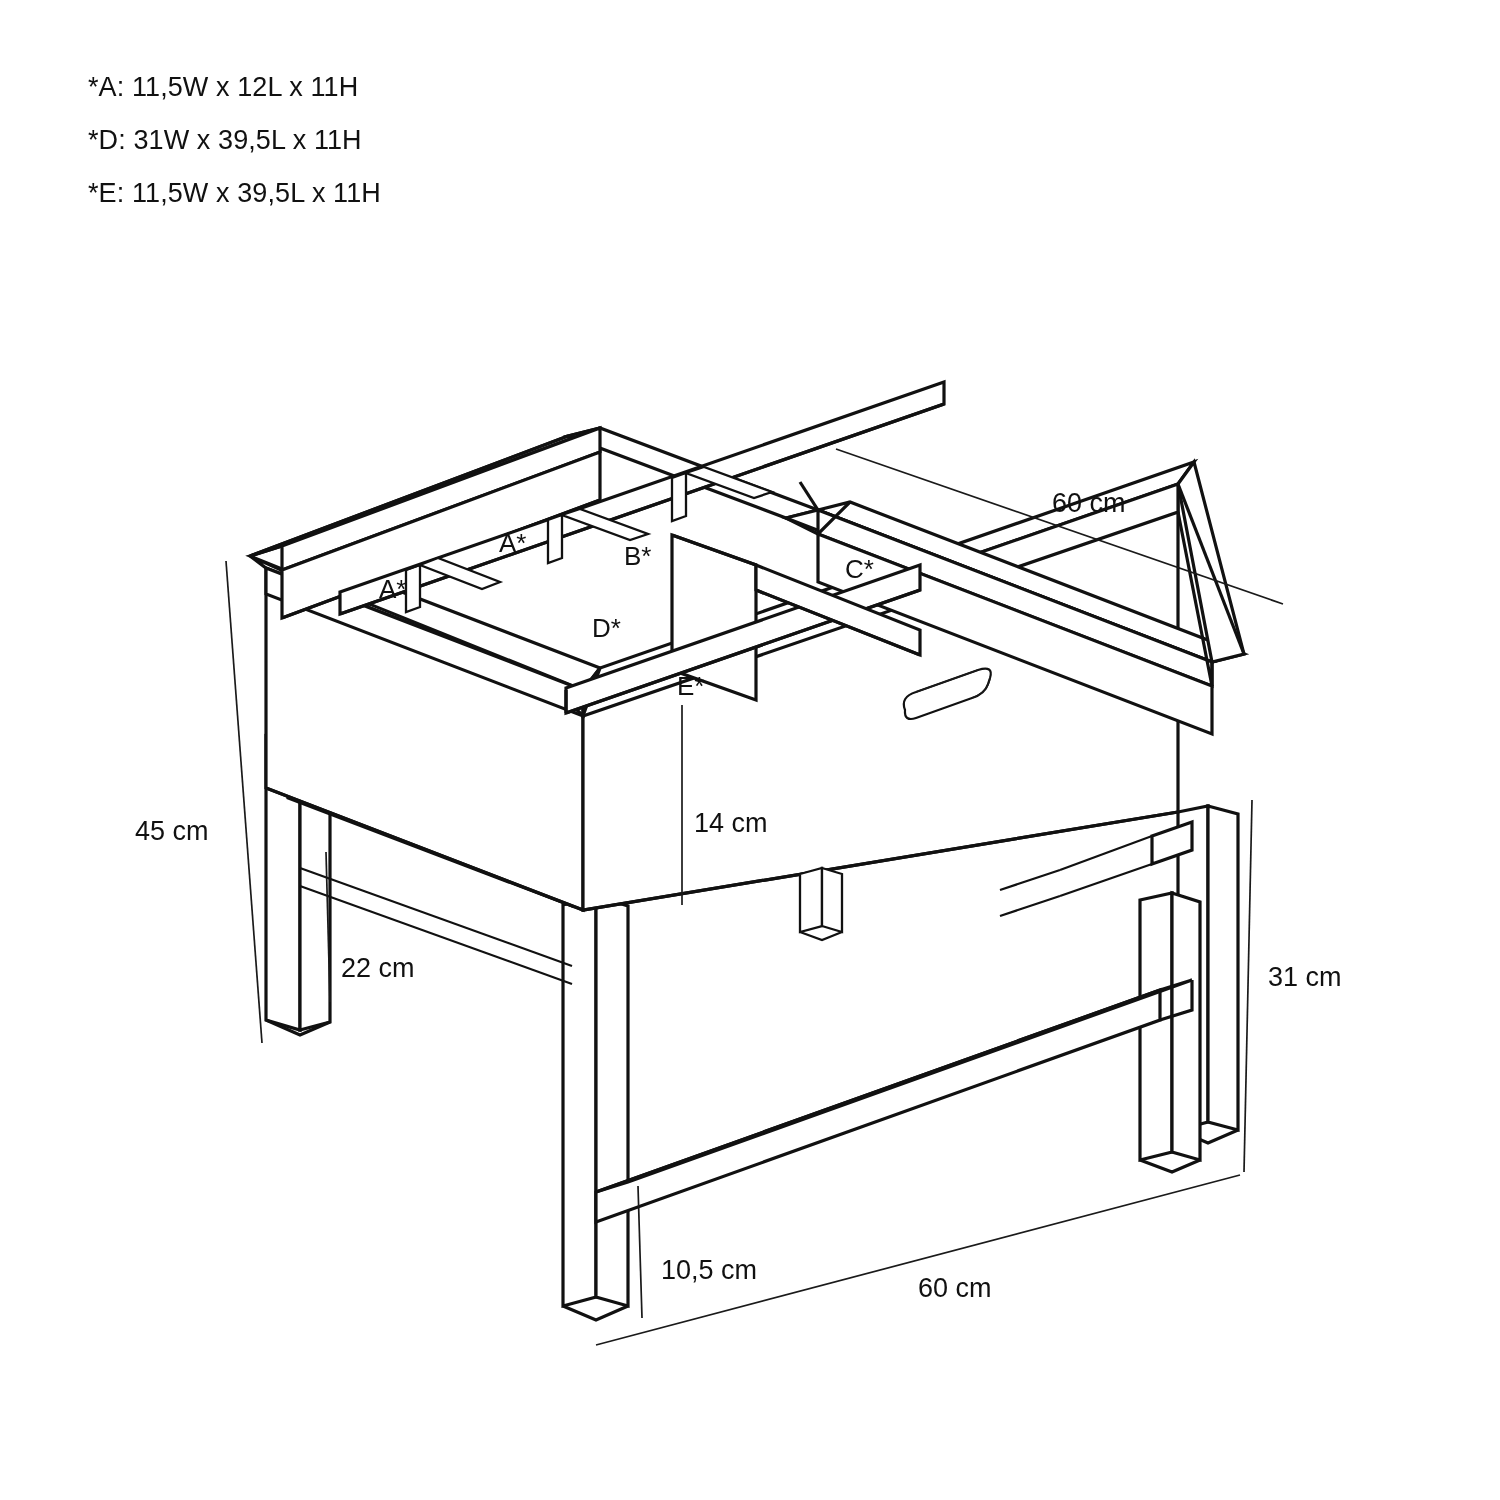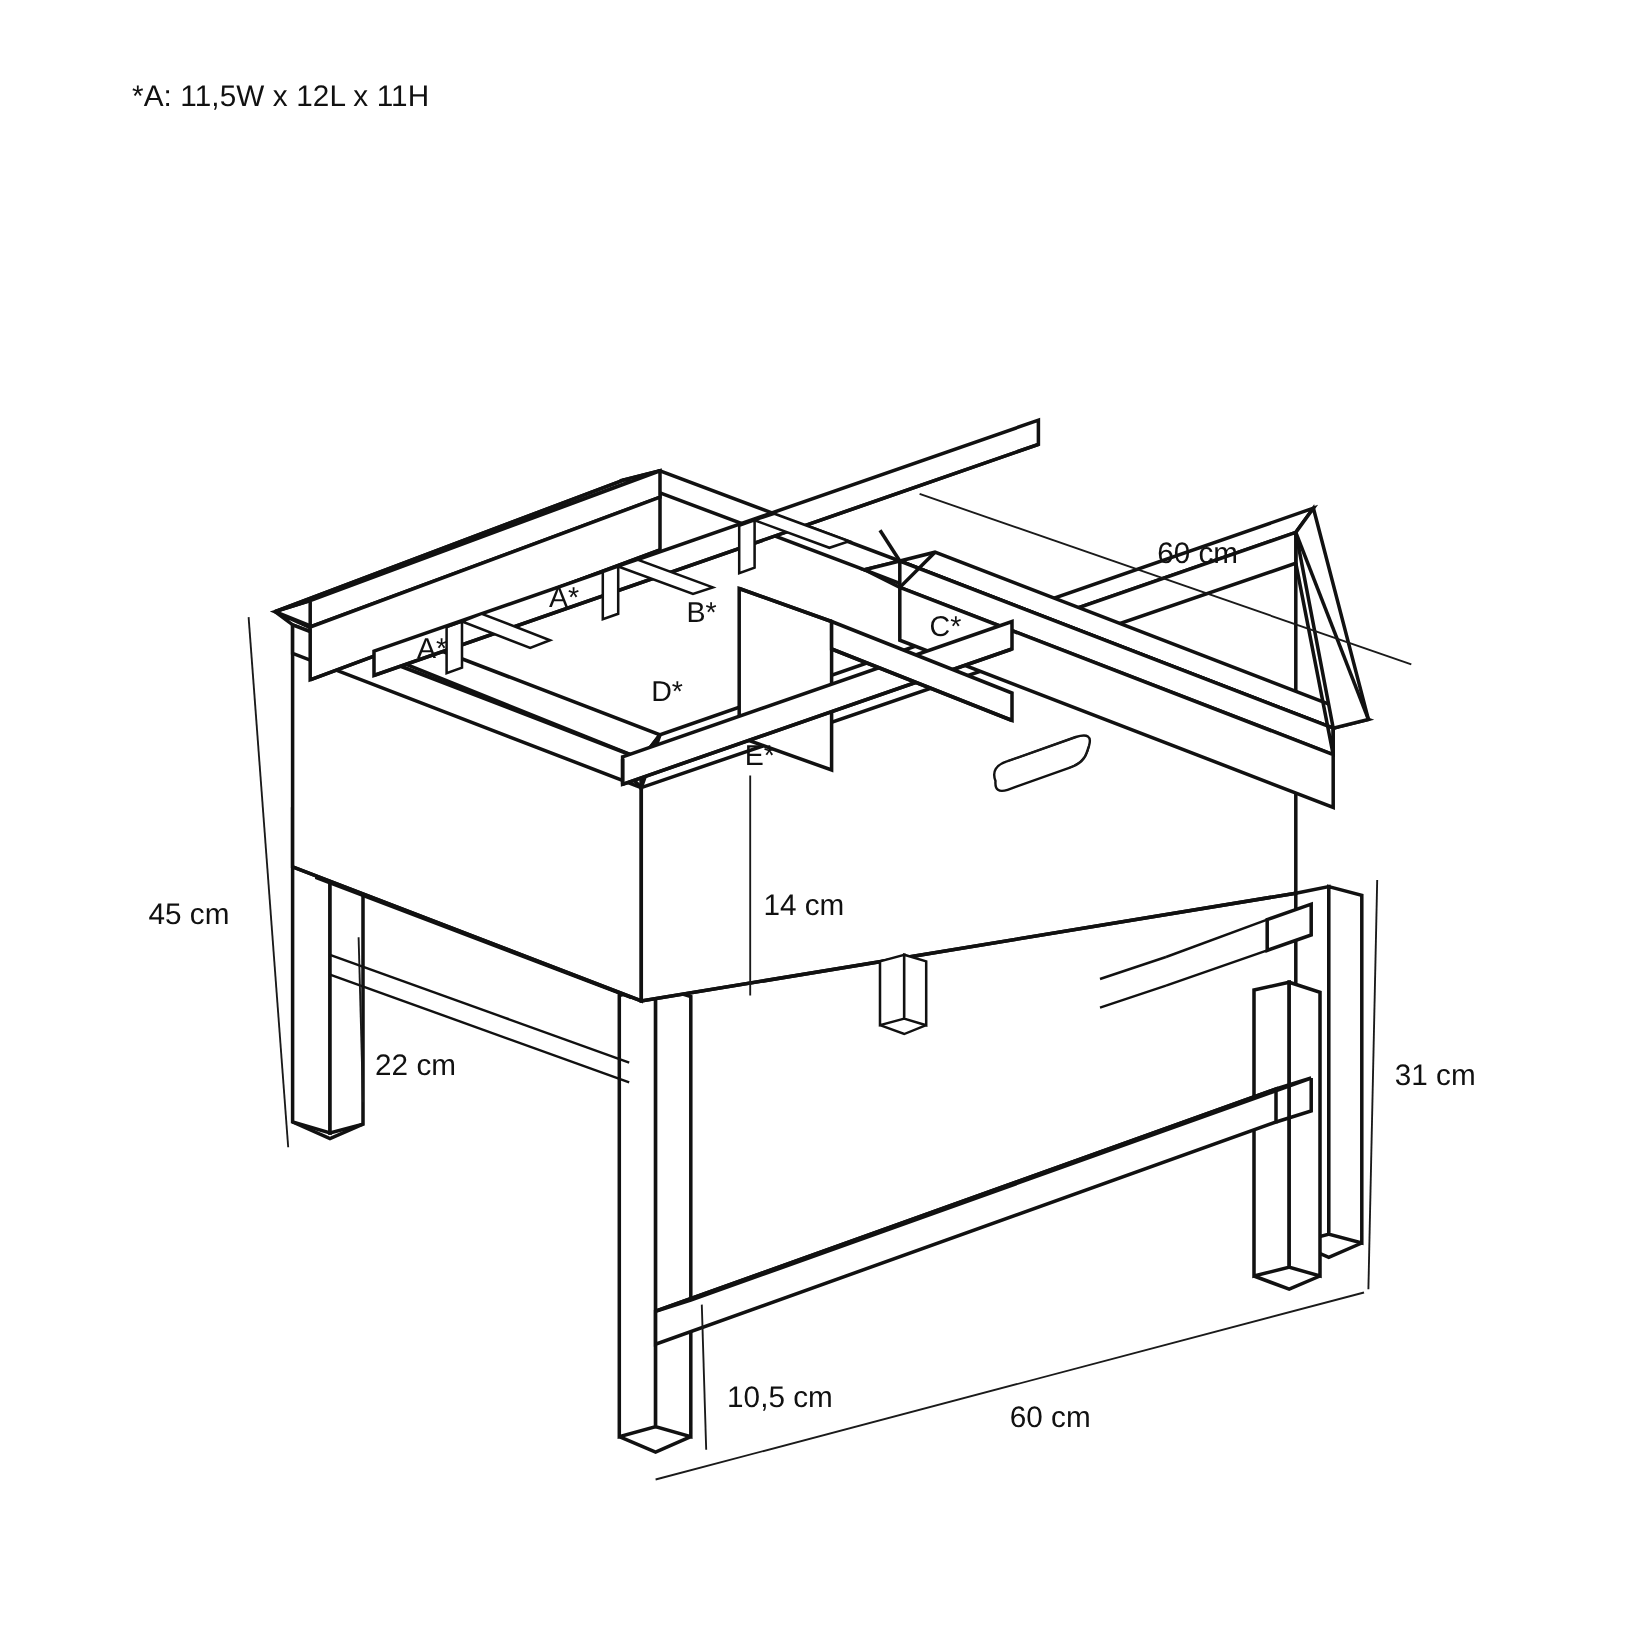--- a/index.html
+++ b/index.html
@@ -11,21 +11,21 @@
     position: relative;
     width: 1500px;
     height: 1500px;
     background: #ffffff;
     font-family: "Liberation Sans", sans-serif;
     overflow: hidden;
   }
   
   #legend {
     position: absolute;
-    left: 120px;
+    left: 88px;
     top: 74px;
     width: 520px;
   }
   .legend-row {
     font-size: 27px;
     line-height: 1.0;
     color: #111111;
     margin-bottom: 26px;
     white-space: nowrap;
     letter-spacing: 0.1px;
@@ -55,20 +55,22 @@
     fill: #111111;
   }
 </style>
 </head>
 <body>
 
 <div id="page">
 
   <div id="legend">
     <div class="legend-row">*A: 11,5W x 12L x 11H</div>
+    <div class="legend-row">*D: 31W x 39,5L x 11H</div>
+    <div class="legend-row">*E: 11,5W x 39,5L x 11H</div>
   </div>
 
   <svg id="drawing" viewBox="0 0 1500 1500">
 
     <g>
       <polygon class="face" points="266,736 300,746 300,1030 266,1020"></polygon>
       <polygon class="face" points="300,746 330,740 330,1022 300,1030"></polygon>
       <polyline class="ln" points="266,1020 300,1035 330,1022"></polyline>
     </g>
 

